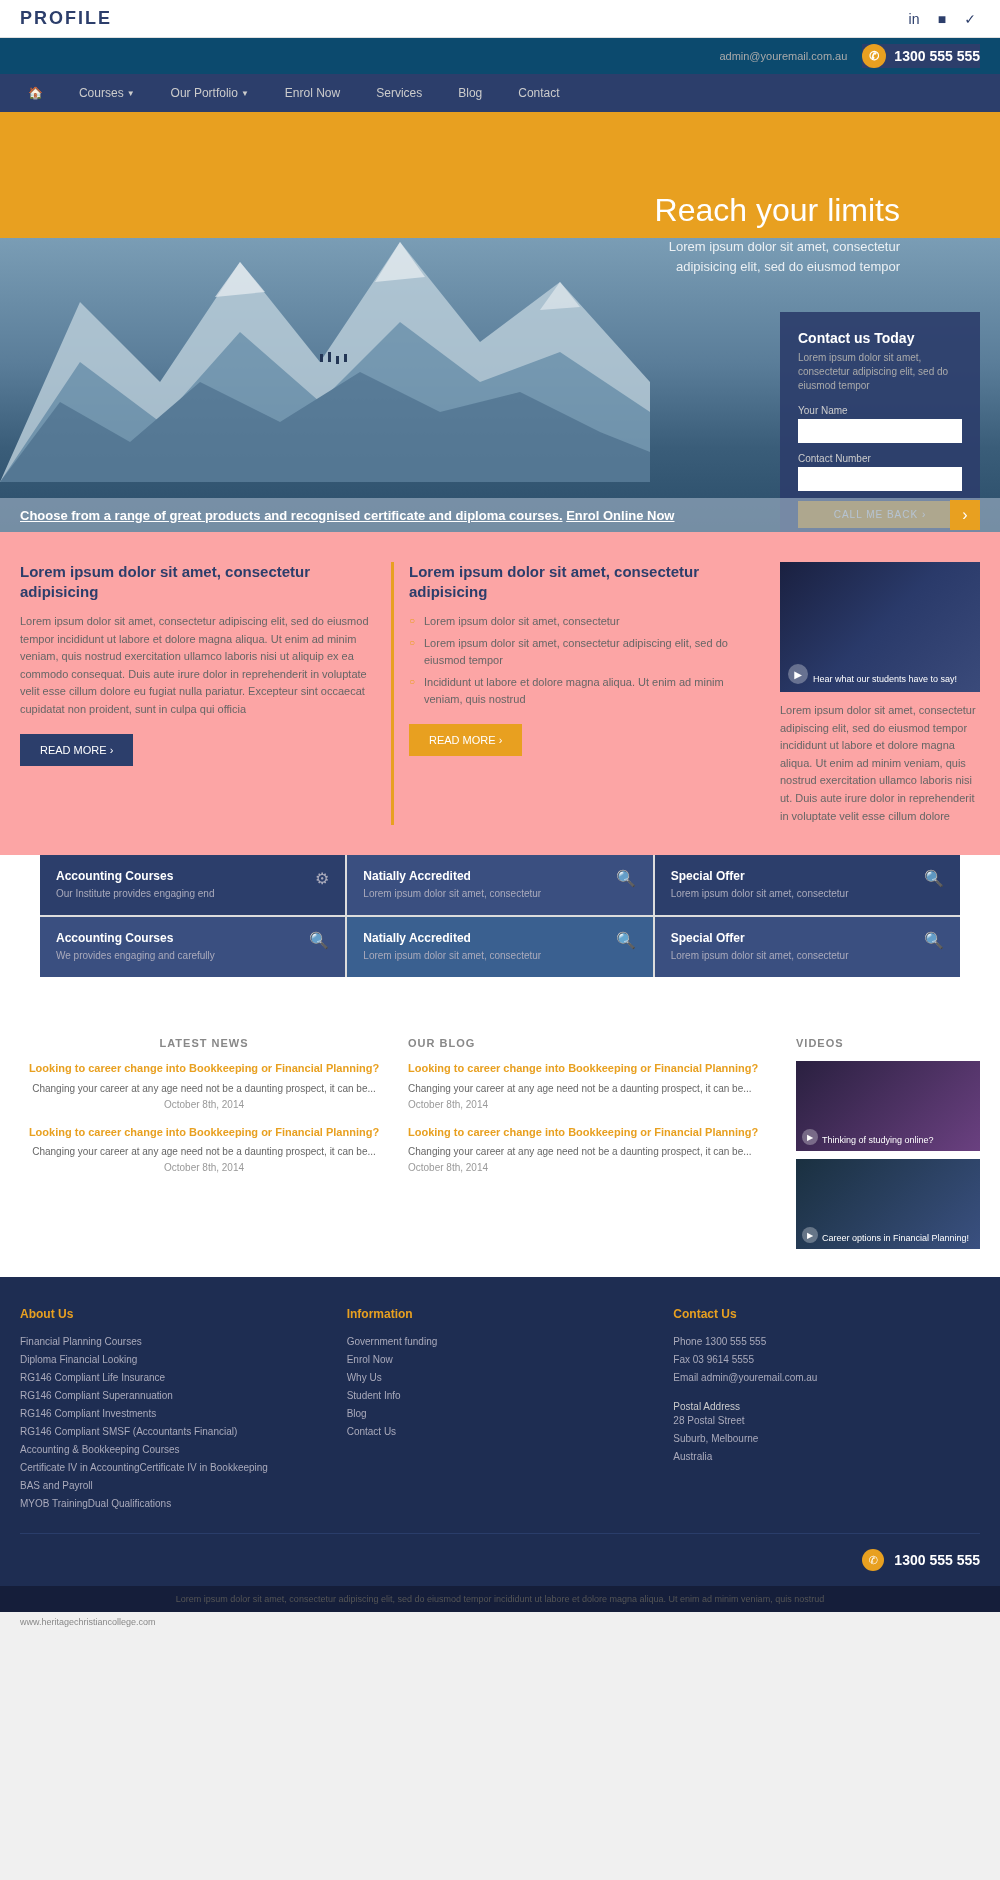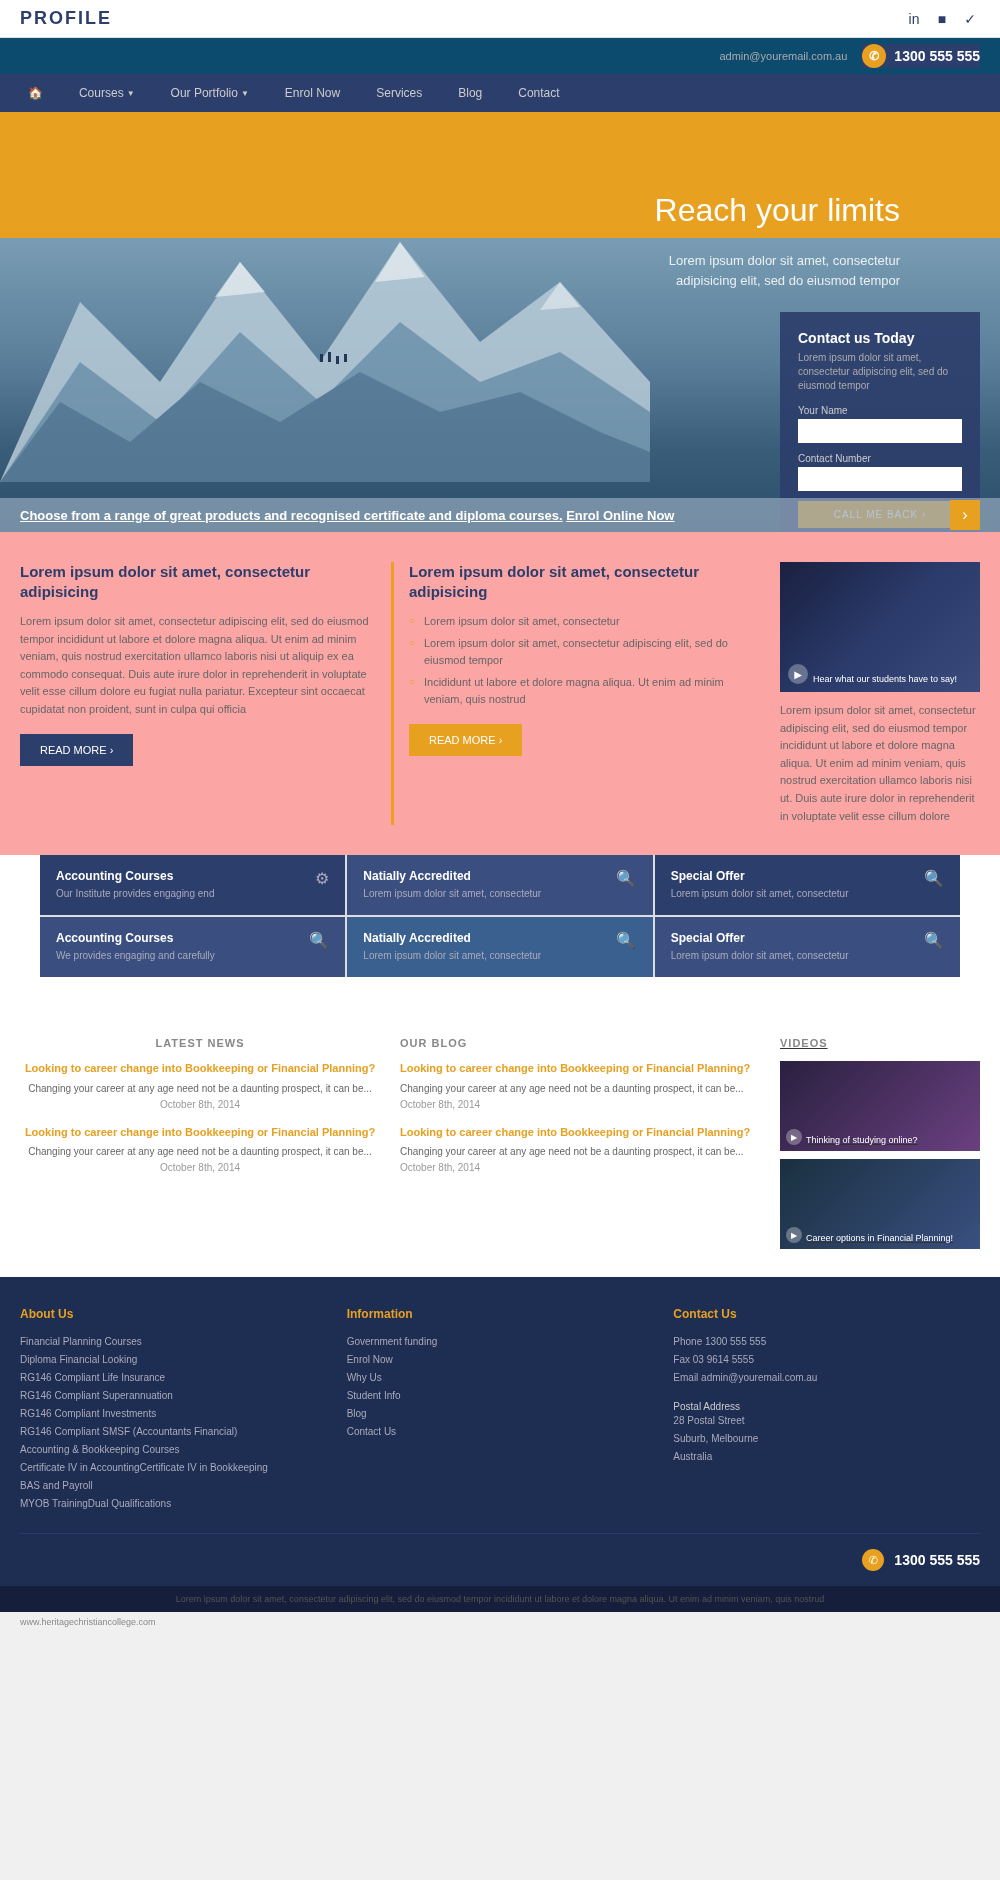--- a/index.html
+++ b/index.html
@@ -20,21 +20,21 @@
     
     .nav { background: #2c3e6b; display: flex; align-items: center; padding: 0 20px; gap: 20px; }
     .nav-item { color: #ccc; font-size: 12px; padding: 12px 8px; cursor: pointer; display: flex; align-items: center; gap: 3px; }
     .nav-item.home { color: #fff; }
     .nav-arrow { font-size: 8px; }
 
     
     .hero { position: relative; height: 420px; overflow: hidden; }
     .hero-bg { width: 100%; height: 100%; background: linear-gradient(to bottom, #e8a020 0%, #e8a020 30%, #7a9db5 30%, #5a7d99 60%, #3a5d79 80%, #2a4d69 100%); position: absolute; top: 0; left: 0; }
     .hero-text { position: absolute; top: 80px; right: 100px; text-align: right; color: #fff; }
-    .hero-title { font-size: 32px; font-weight: 300; margin-bottom: 22px; }
+    .hero-title { font-size: 32px; font-weight: 300; margin-bottom: 8px; }
     .hero-subtitle { font-size: 13px; color: rgba(255,255,255,0.85); line-height: 1.5; }
     .hero-bottom { position: absolute; bottom: 0; left: 0; right: 0; background: rgba(150,170,190,0.7); padding: 2px 20px; display: flex; align-items: center; justify-content: space-between; }
     .hero-bottom-text { color: #fff; font-size: 13px; }
     .hero-bottom-text span { font-weight: bold; text-decoration: underline; cursor: pointer; }
     .hero-arrow { background: #e8a020; color: #fff; width: 30px; height: 30px; display: flex; align-items: center; justify-content: center; cursor: pointer; font-size: 16px; }
 
     
     .contact-form-box { position: absolute; right: 20px; top: 200px; background: rgba(44,62,107,0.92); padding: 18px; width: 200px; }
     .cf-title { color: #fff; font-size: 14px; font-weight: bold; margin-bottom: 5px; }
     .cf-subtitle { color: #aaa; font-size: 10px; line-height: 1.4; margin-bottom: 12px; }
@@ -64,21 +64,21 @@
     .feature-item { background: #2c3e6b; padding: 14px 16px; display: flex; justify-content: space-between; align-items: flex-start; }
     .feature-item.light { background: #3a4f80; }
     .feature-title { color: #fff; font-size: 12px; font-weight: bold; margin-bottom: 4px; }
     .feature-sub { color: #aab; font-size: 10px; line-height: 1.4; }
     .feature-icon { color: #aab; font-size: 16px; }
 
     
     .bottom-three { display: flex; padding: 20px; gap: 20px; background: #fff; }
     .news-col { flex: 1; text-align: center; }
     .blog-col { flex: 1; }
-    .video-col { width: 200px; text-decoration: underline; }
+    .video-col { width: 184px; }
     .section-label { font-size: 11px; font-weight: bold; color: #888; letter-spacing: 1px; margin-bottom: 12px; text-transform: uppercase; }
     .news-item { margin-bottom: 15px; }
     .news-title { color: #e8a020; font-size: 11px; font-weight: bold; line-height: 1.4; margin-bottom: 4px; cursor: pointer; }
     .news-text { color: #666; font-size: 10px; line-height: 1.5; margin-bottom: 3px; }
     .news-date { color: #999; font-size: 10px; }
     .video-thumb-sm { background: #2a3a5a; width: 100%; height: 90px; display: flex; align-items: flex-end; padding: 6px; position: relative; cursor: pointer; margin-bottom: 8px; }
     .video-thumb-sm-text { color: #fff; font-size: 9px; }
     .play-icon-sm { position: absolute; bottom: 6px; left: 6px; background: rgba(255,255,255,0.3); border-radius: 50%; width: 16px; height: 16px; display: flex; align-items: center; justify-content: center; color: #fff; font-size: 8px; }
 
     

